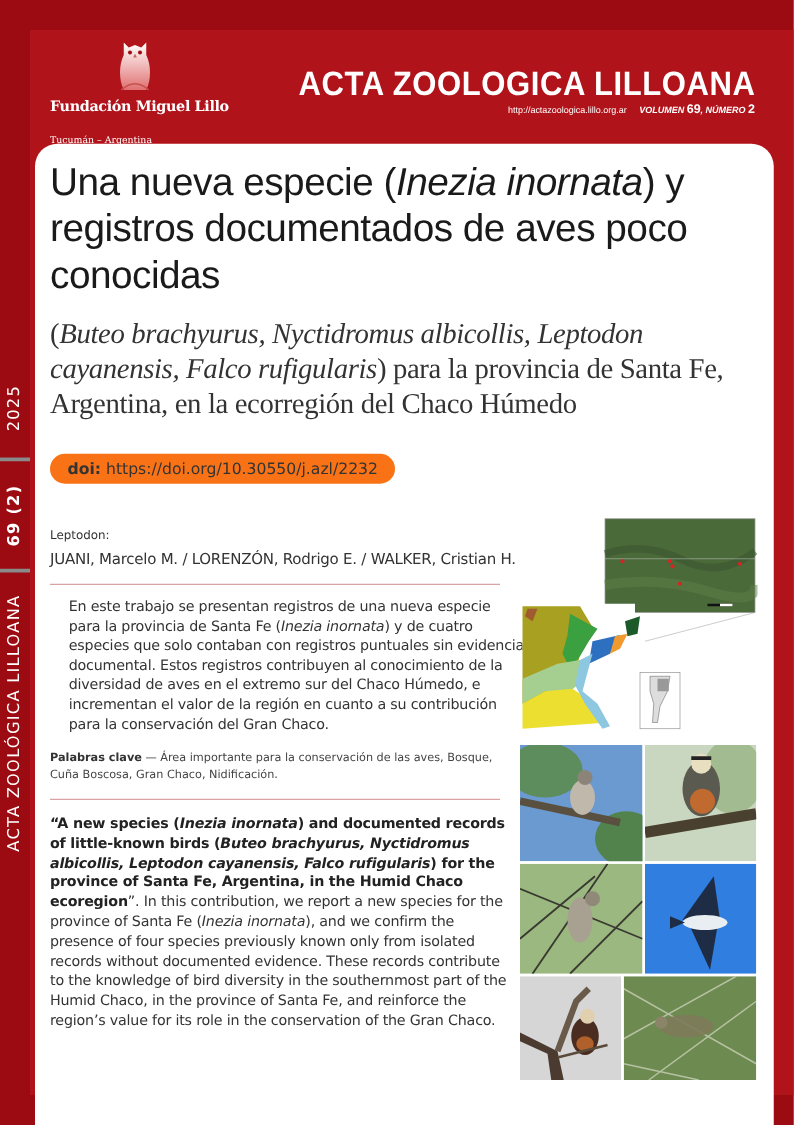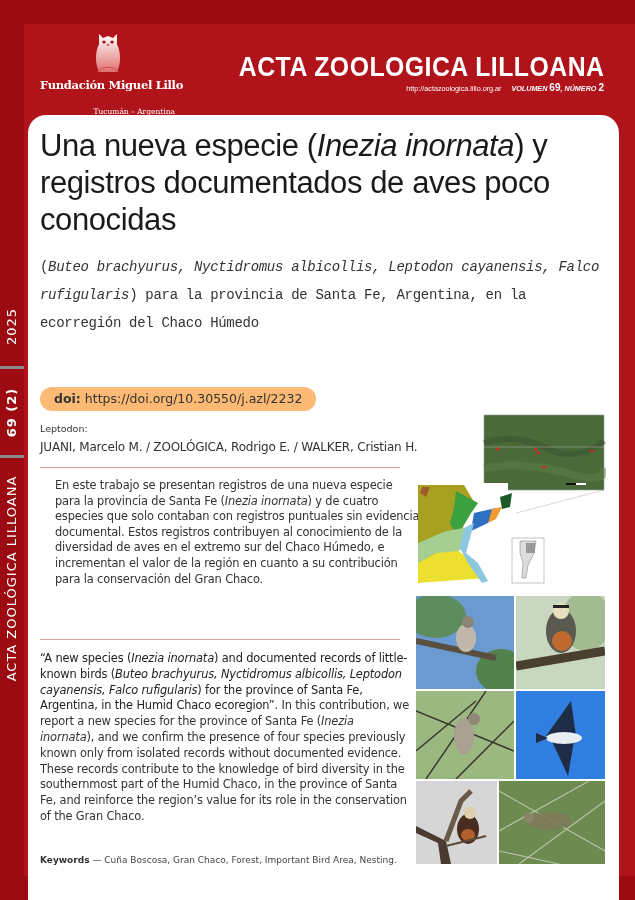--- a/index.html
+++ b/index.html
@@ -8,21 +8,21 @@
     background: #9d0b12;
     font-family: "DejaVu Sans", sans-serif;
     position: relative;
   }
   .inner {
     position: absolute; left: 24px; top: 24px; width: 611px; height: 852px;
     background: #b1131a;
   }
   
   .logo {
-    position: absolute; left: 40px; top: 30px; width: 135px; text-align: right;
+    position: absolute; left: 40px; top: 30px; width: 135px; text-align: left;
   }
   .owl { width: 34px; height: 46px; margin: 0 auto; display: block; }
   .logo-name {
     font-family: "DejaVu Serif", serif; font-weight: bold; color: #fff;
     font-size: 11.5px; letter-spacing: -0.3px; margin-top: 2px; white-space: nowrap;
   }
   .logo-sub {
     font-family: "DejaVu Serif", serif; color: #fff; font-size: 7.5px; margin-top: 15px;
   }
   .logo-line { width: 28px; height: 1px; background: #f3b0b0; margin: 4px auto 0; }
@@ -56,45 +56,45 @@
     position: absolute; left: 28px; top: 115px; width: 591px; height: 895px;
     background: #fff; border-radius: 18px;
   }
   .title {
     position: absolute; left: 12px; top: 12px; width: 570px;
     font-family: "Liberation Sans", sans-serif; font-size: 31px; line-height: 37px;
     color: #1a1a1a; letter-spacing: -0.4px;
   }
   .subtitle {
     position: absolute; left: 12px; top: 138px; width: 560px;
-    font-family: Liberation Mono, monospace; font-size: 14px; line-height: 28px;
+    font-family: Liberation Serif, serif; font-size: 23px; line-height: 28px;
     color: #333; letter-spacing: -0.3px;
   }
   .doi {
-    position: absolute; left: 12px; top: 272px; height: 24px;
-    background: #fdba74; border-radius: 12px; padding: 0 14px;
+    position: absolute; left: 12px; top: 248px; height: 24px;
+    background: #f97316; border-radius: 12px; padding: 0 14px;
     font-size: 12.5px; line-height: 24px; color: #333;
   }
   .doi b { font-weight: bold; }
   .authors-label { position: absolute; left: 12px; top: 308px; font-size: 9.5px; color: #333; }
   .authors { position: absolute; left: 12px; top: 325px; font-size: 12px; color: #333; letter-spacing: -0.2px; white-space: nowrap; }
   .hr { position: absolute; left: 12px; width: 360px; height: 1px; background: #d9a3a3; }
   .abstract-es {
     position: absolute; left: 27px; top: 363px; width: 365px;
     font-size: 11.4px; line-height: 15.6px; color: #333; letter-spacing: -0.15px;
   }
   .kw-es {
     position: absolute; left: 12px; top: 486px; width: 370px;
     font-size: 9px; line-height: 13px; color: #444;
   }
   .abstract-en {
     position: absolute; left: 12px; top: 536px; width: 370px;
     font-size: 11.4px; line-height: 15.8px; color: #333; letter-spacing: -0.15px;
   }
-  .abstract-en b { font-weight: normal; color: #222; }
+  .abstract-en b { font-weight: bold; color: #222; }
   .kw-en {
     position: absolute; left: 12px; top: 739px; width: 380px;
     font-size: 9px; line-height: 13px; color: #444; white-space: nowrap;
   }
   b.k { font-weight: bold; color: #333; }
   i { font-style: italic; }
 
   
   .map { position: absolute; left: 388px; top: 298px; width: 190px; height: 172px; }
   .photo { position: absolute; border: none; }
@@ -141,28 +141,28 @@
     <span>ACTA ZOOLÓGICA LILLOANA</span>
   </div>
 
 <div class="card">
   <div class="title"><span>Una nueva especie (</span><i>Inezia inornata</i><span>) y registros documentados de aves poco conocidas</span></div>
   <div class="subtitle"><span>(</span><i>Buteo brachyurus, Nyctidromus albicollis, Leptodon cayanensis, Falco rufigularis</i><span>) para la provincia de Santa Fe, Argentina, en la ecorregión del Chaco Húmedo</span></div>
 
   <div class="doi"><b>doi:</b> <span>https://doi.org/10.30550/j.azl/2232</span></div>
 
   <div class="authors-label">Leptodon:</div>
-  <div class="authors">JUANI, Marcelo M. / ZOOLÓGICA, Rodrigo E. / WALKER, Cristian H.</div>
+  <div class="authors">JUANI, Marcelo M. / LORENZÓN, Rodrigo E. / WALKER, Cristian H.</div>
   <div class="hr" style="top:352px;"></div>
 
   <div class="abstract-es"><span>En este trabajo se presentan registros de una nueva especie para la provincia de Santa Fe (</span><i>Inezia inornata</i><span>) y de cuatro especies que solo contaban con registros puntuales sin evidencia documental. Estos registros contribuyen al conocimiento de la diversidad de aves en el extremo sur del Chaco Húmedo, e incrementan el valor de la región en cuanto a su contribución para la conservación del Gran Chaco.</span></div>
+  <div class="kw-es"><b class="k">Palabras clave</b><span> — Área importante para la conservación de las aves, Bosque, Cuña Boscosa, Gran Chaco, Nidificación.</span></div>
   <div class="hr" style="top:524px;"></div>
 
   <div class="abstract-en"><b><span>“A new species (</span><i>Inezia inornata</i><span>) and documented records of little-known birds (</span><i>Buteo brachyurus, Nyctidromus albicollis, Leptodon cayanensis, Falco rufigularis</i><span>) for the province of Santa Fe, Argentina, in the Humid Chaco ecoregion</span></b><span>”. In this contribution, we report a new species for the province of Santa Fe (</span><i>Inezia inornata</i><span>), and we confirm the presence of four species previously known only from isolated records without documented evidence. These records contribute to the knowledge of bird diversity in the southernmost part of the Humid Chaco, in the province of Santa Fe, and reinforce the region’s value for its role in the conservation of the Gran Chaco.</span></div>
-  <div class="kw-en"><b class="k">Keywords</b><span> — Cuña Boscosa, Gran Chaco, Forest, Important Bird Area, Nesting.</span></div>
 
   <svg class="map" viewBox="0 0 190 172">
 
     <rect x="68" y="2" width="120" height="75" fill="#4b6a3a"></rect>
     <rect x="68" y="2" width="120" height="75" fill="none" stroke="#999" stroke-width="0.6"></rect>
     <path d="M68 30 Q100 20 130 35 T188 28" stroke="#3a5530" stroke-width="6" fill="none" opacity="0.6"></path>
     <path d="M68 55 Q110 48 150 60 T188 55" stroke="#5d7d45" stroke-width="8" fill="none" opacity="0.5"></path>
     <line x1="68" y1="34" x2="188" y2="34" stroke="#c8c8c8" stroke-width="0.4"></line>
     <circle cx="82" cy="36" r="1.6" fill="#e02020"></circle>
     <circle cx="120" cy="36" r="1.6" fill="#e02020"></circle>

